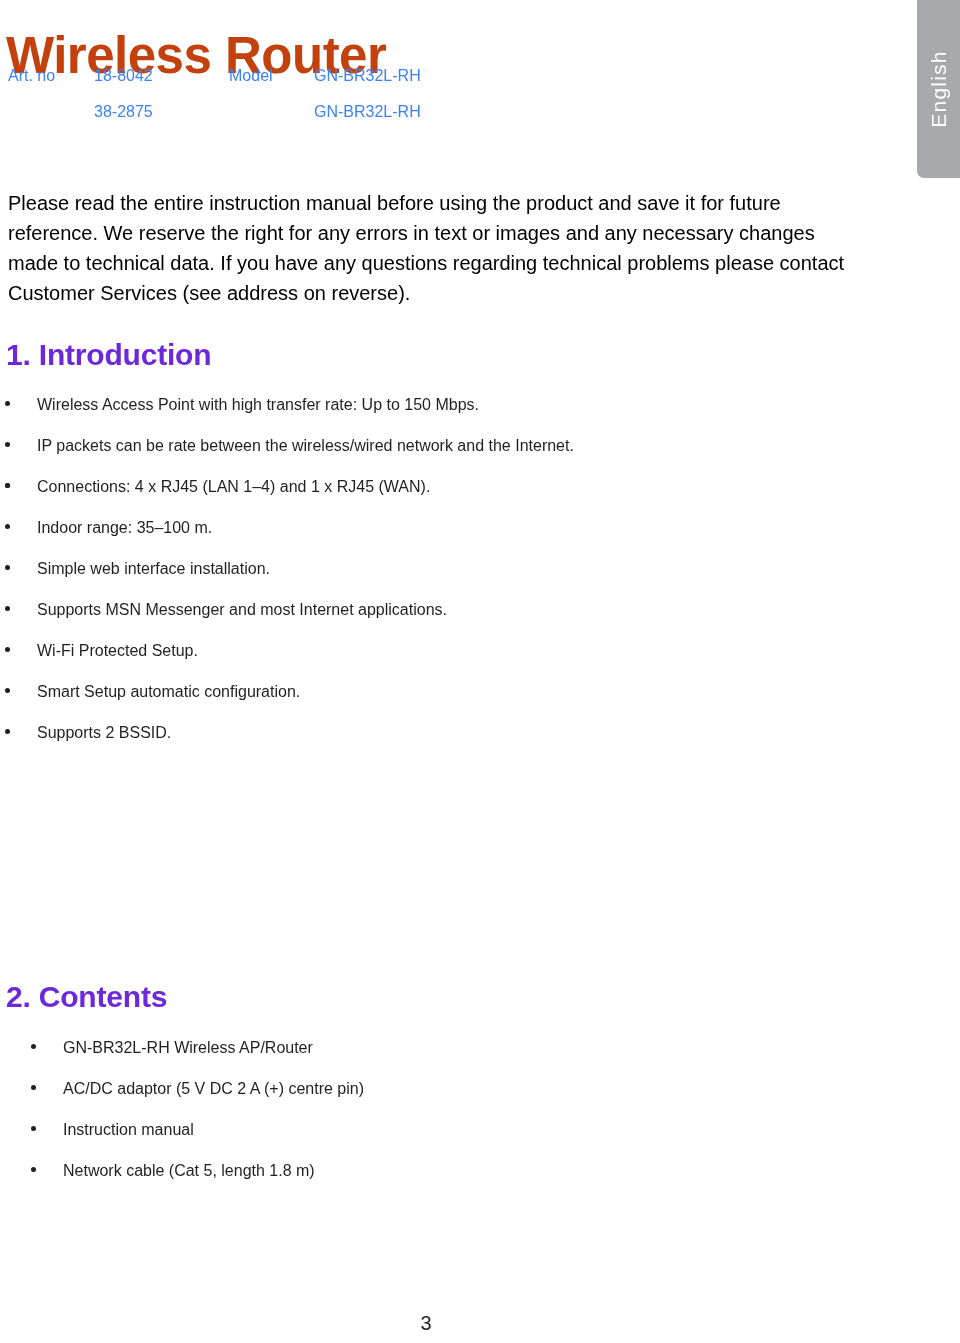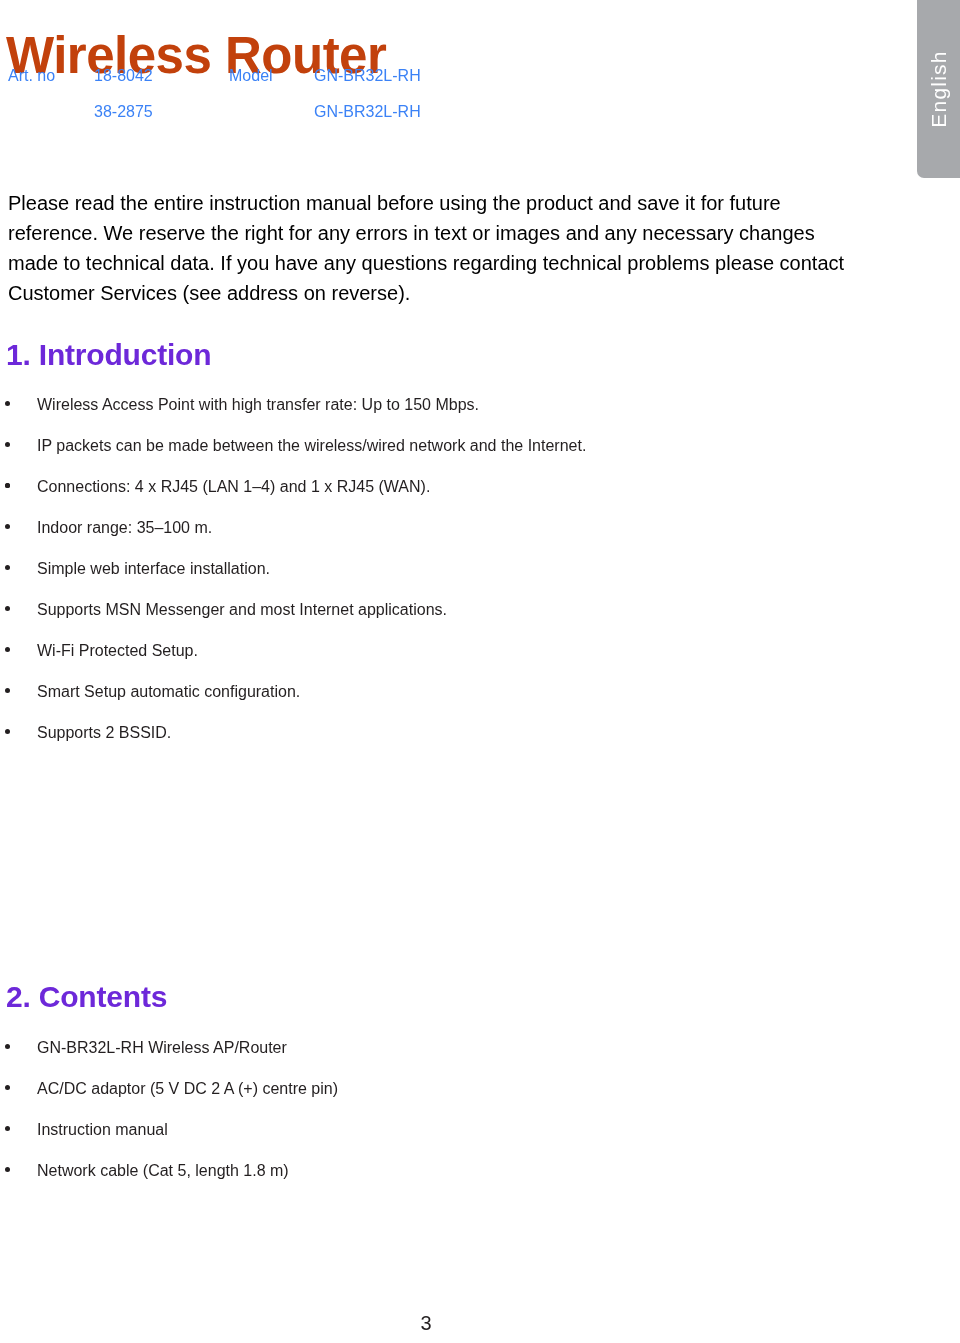--- a/index.html
+++ b/index.html
@@ -103,21 +103,21 @@
   
   .bullets {
     position: absolute;
     left: 0;
     width: 848px;
     margin: 0;
     padding: 0;
     list-style: none;
   }
   #bullets-introduction { top: 390px; }
-  #bullets-contents     { top: 1033px; }
+  #bullets-contents     { top: 1033px; padding-left: 26px; }
 
   .bullets li {
     position: relative;
     padding-left: 37px;
     font-size: 16px;
     line-height: 29px;
     margin-bottom: 12px;
     color: #231f20;
   }
   .bullets li .dot {
@@ -163,21 +163,21 @@
 
   <p class="intro">Please read the entire instruction manual before using the product and save it for future reference. We reserve the right for any errors in text or images and any necessary changes made to technical data. If you have any questions regarding technical problems please contact Customer Services (see address on reverse).</p>
 
   <div class="sect-heading" id="heading-introduction">
     <span class="num">1.</span>
     <span class="ttl">Introduction</span>
   </div>
 
   <ul class="bullets" id="bullets-introduction">
       <li><span class="dot"></span><span>Wireless Access Point with high transfer rate: Up to 150 Mbps.</span></li>
-      <li><span class="dot"></span><span>IP packets can be made between the wireless/wired network and the Internet.</span></li>
+      <li><span class="dot"></span><span>IP packets can be rate between the wireless/wired network and the Internet.</span></li>
       <li><span class="dot"></span></li>
       <li><span class="dot"></span><span>Connections: 4 x RJ45 (LAN 1–4) and 1 x RJ45 (WAN).</span></li>
       <li><span class="dot"></span><span>Indoor range: 35–100 m.</span></li>
       <li><span class="dot"></span><span>Simple web interface installation.</span></li>
       <li><span class="dot"></span><span>Supports MSN Messenger and most Internet applications.</span></li>
       <li><span class="dot"></span><span>Wi-Fi Protected Setup.</span></li>
       <li><span class="dot"></span><span>Smart Setup automatic configuration.</span></li>
       <li><span class="dot"></span><span>Supports 2 BSSID.</span></li>
     </ul>
 

